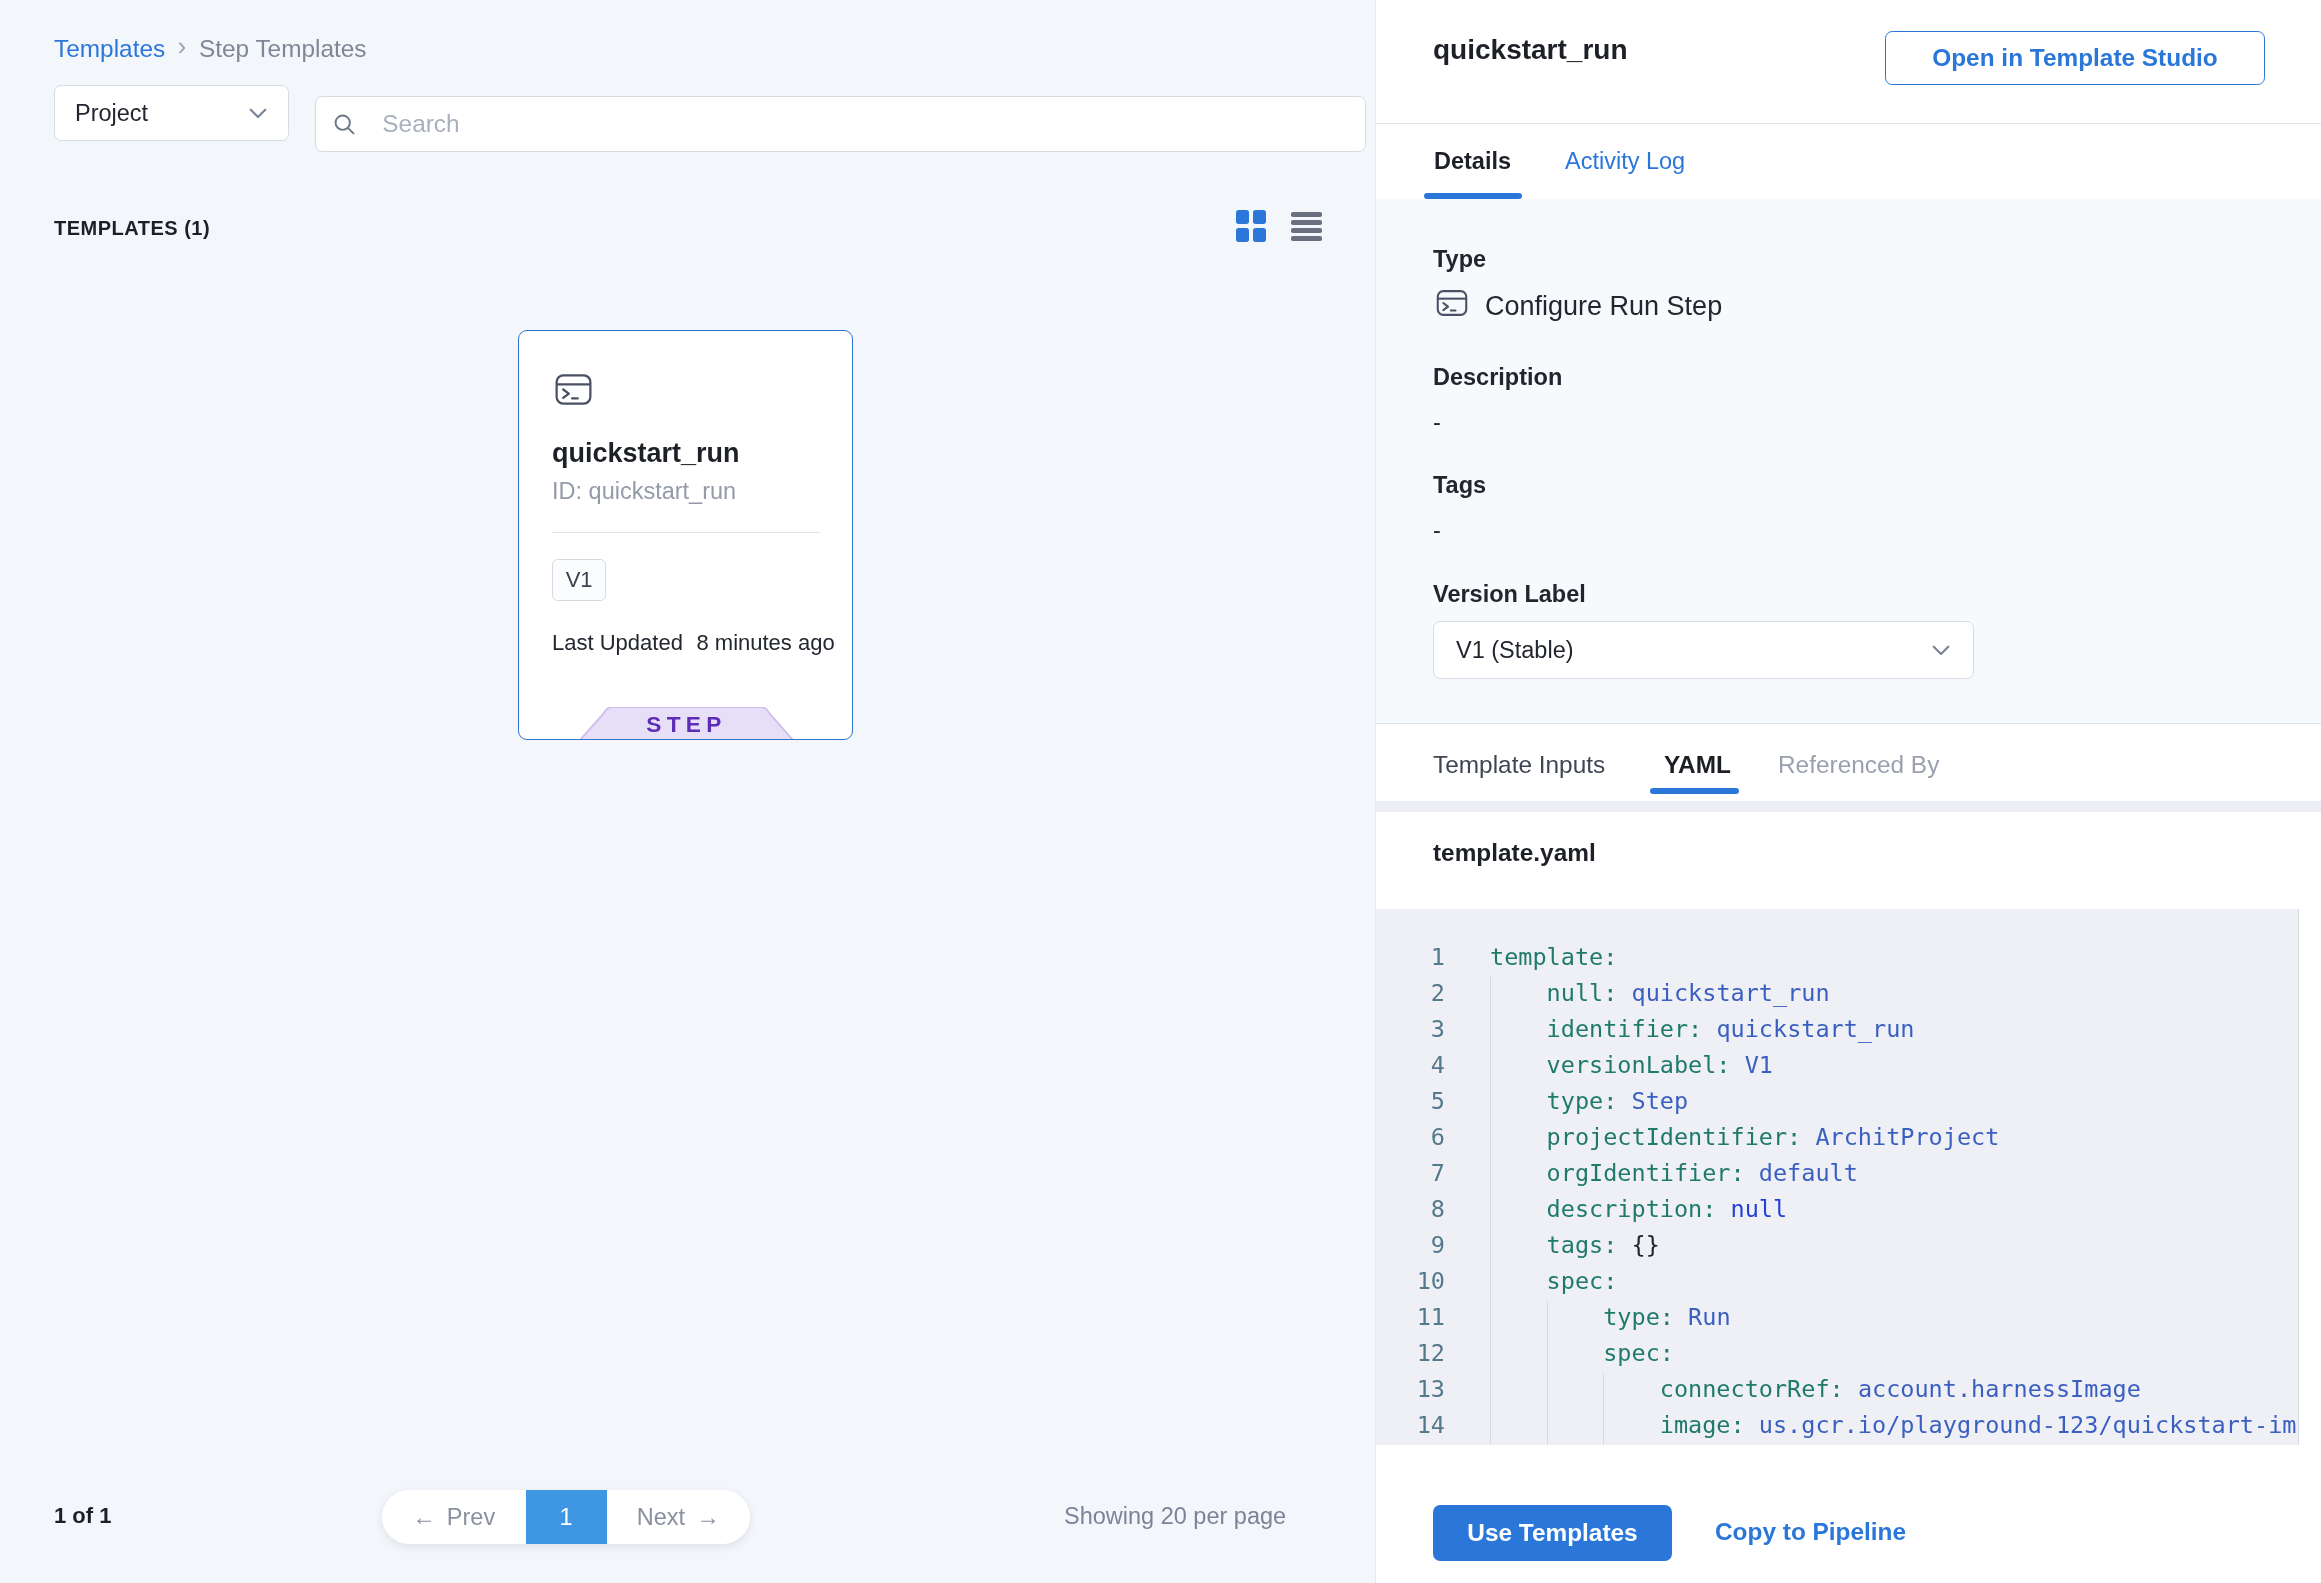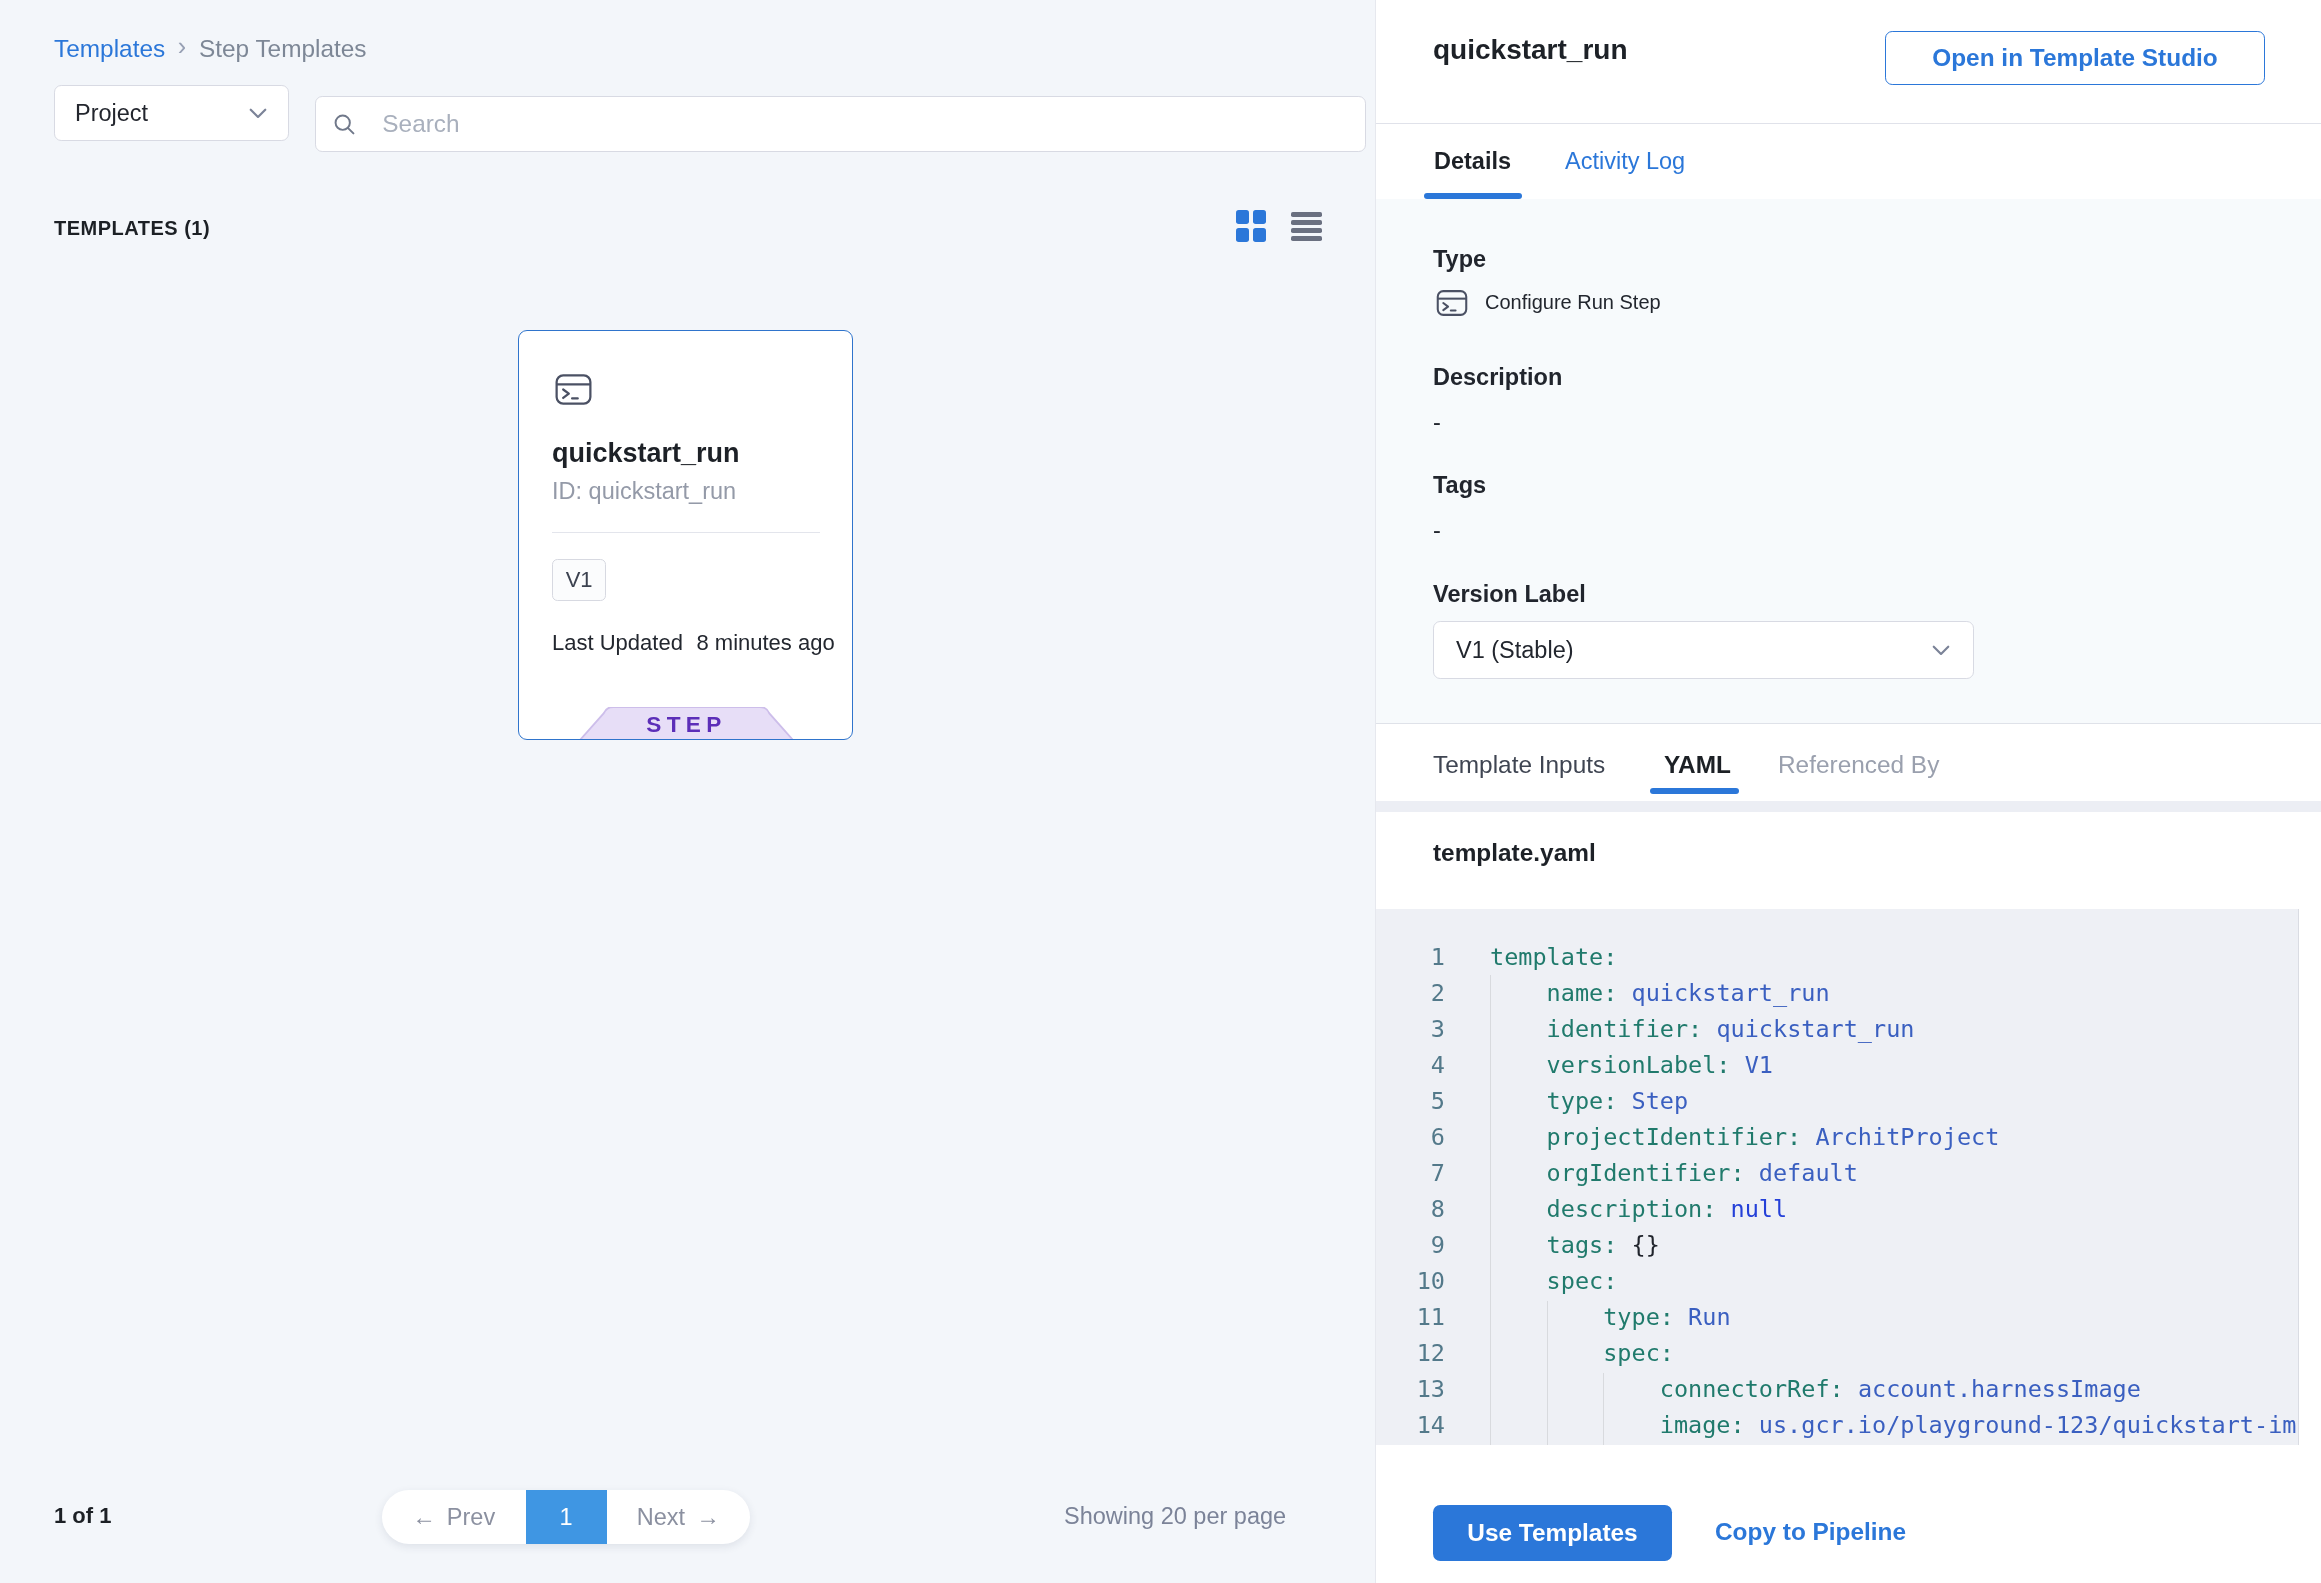--- a/index.html
+++ b/index.html
@@ -48,21 +48,21 @@
   .right-panel{position:absolute;left:1375px;top:0;width:946px;height:1583px;background:#fff;border-left:0.9px solid #e6e8ee;}
   .rp-title{position:absolute;left:1433px;top:34px;font-size:28px;font-weight:700;color:var(--text-dark);}
   .open-btn{position:absolute;left:1885px;top:31px;width:380px;height:54px;background:#fff;border:1.8px solid var(--accent-blue);border-radius:7.2px;color:var(--accent-blue);font-size:24.4px;font-weight:700;font-family:"Liberation Sans",sans-serif;cursor:pointer;}
   .rp-divider{position:absolute;left:1376px;top:123px;width:945px;height:0.9px;background:#e0e2ea;}
   .tab-details{position:absolute;left:1434px;top:148px;font-size:23.5px;font-weight:700;color:var(--text-dark);cursor:pointer;}
   .tab-activity{position:absolute;left:1565px;top:148px;font-size:23.5px;color:var(--accent-blue);cursor:pointer;}
   .underline1{position:absolute;left:1424px;top:193px;width:98px;height:6.3px;border-radius:3.2px;background:var(--accent-blue);}
   .details-bg{position:absolute;left:1376px;top:199px;width:945px;height:525px;background:var(--details-bg);border-bottom:0.9px solid #dfe2e9;}
   .fld-label{position:absolute;left:1433px;font-size:23.5px;font-weight:700;color:#21252d;}
   .fld-value{position:absolute;left:1433px;font-size:23.5px;color:#22262e;}
-  .type-row-text{position:absolute;left:1485px;top:291px;font-size:20px;color:#22262e;}
+  .type-row-text{position:absolute;left:1485px;top:291px;font-size:27px;color:#22262e;}
   .ver-select{position:absolute;left:1433px;top:621px;width:541px;height:58px;background:#fff;border:0.9px solid var(--border-light);border-radius:7.2px;display:flex;align-items:center;justify-content:space-between;padding:0 22px;cursor:pointer;}
   .ver-select span{font-size:23.5px;color:#22262e;}
   .subtab1{position:absolute;left:1433px;top:751px;font-size:24.4px;color:#3f4552;cursor:pointer;text-align:right;}
   .subtab2{position:absolute;left:1664px;top:751px;font-size:24.4px;font-weight:700;color:#1c2025;cursor:pointer;}
   .subtab3{position:absolute;left:1778px;top:751px;font-size:24.4px;color:#9aa0ae;cursor:pointer;}
   .underline2{position:absolute;left:1650px;top:788px;width:89px;height:6.3px;border-radius:3.2px;background:var(--accent-blue);}
   .gap-strip{position:absolute;left:1376px;top:801px;width:945px;height:11px;background:#eceef4;}
   .yaml-title{position:absolute;left:1433px;top:839px;font-size:24.4px;font-weight:700;color:var(--text-dark);}
   .code-area{position:absolute;left:1376px;top:909px;width:945px;height:536px;background:var(--code-bg);overflow:hidden;}
   .code-lines{position:absolute;left:0;top:0;width:922px;height:536px;padding-top:30px;overflow:hidden;}
@@ -213,21 +213,21 @@
   <div class="guide" style="left:114px;top:66px;height:470px;"></div>
   <div class="guide" style="left:171px;top:392px;height:145px;"></div>
   <div class="guide" style="left:227px;top:464px;height:72px;"></div>
   <div class="code-lines">
       <div class="yline">
         <span class="ln">1</span>
         <span class="ct"><span class="tok-key">template:</span></span>
       </div>
       <div class="yline">
         <span class="ln">2</span>
-        <span class="ct"><span class="tok-key">    name:</span> <span class="tok-str">quickstart_run</span></span>
+        <span class="ct"><span class="tok-key">    null:</span> <span class="tok-str">quickstart_run</span></span>
       </div>
       <div class="yline">
         <span class="ln">3</span>
         <span class="ct"><span class="tok-key">    identifier:</span> <span class="tok-str">quickstart_run</span></span>
       </div>
       <div class="yline">
         <span class="ln">4</span>
         <span class="ct"><span class="tok-key">    versionLabel:</span> <span class="tok-str">V1</span></span>
       </div>
       <div class="yline">

